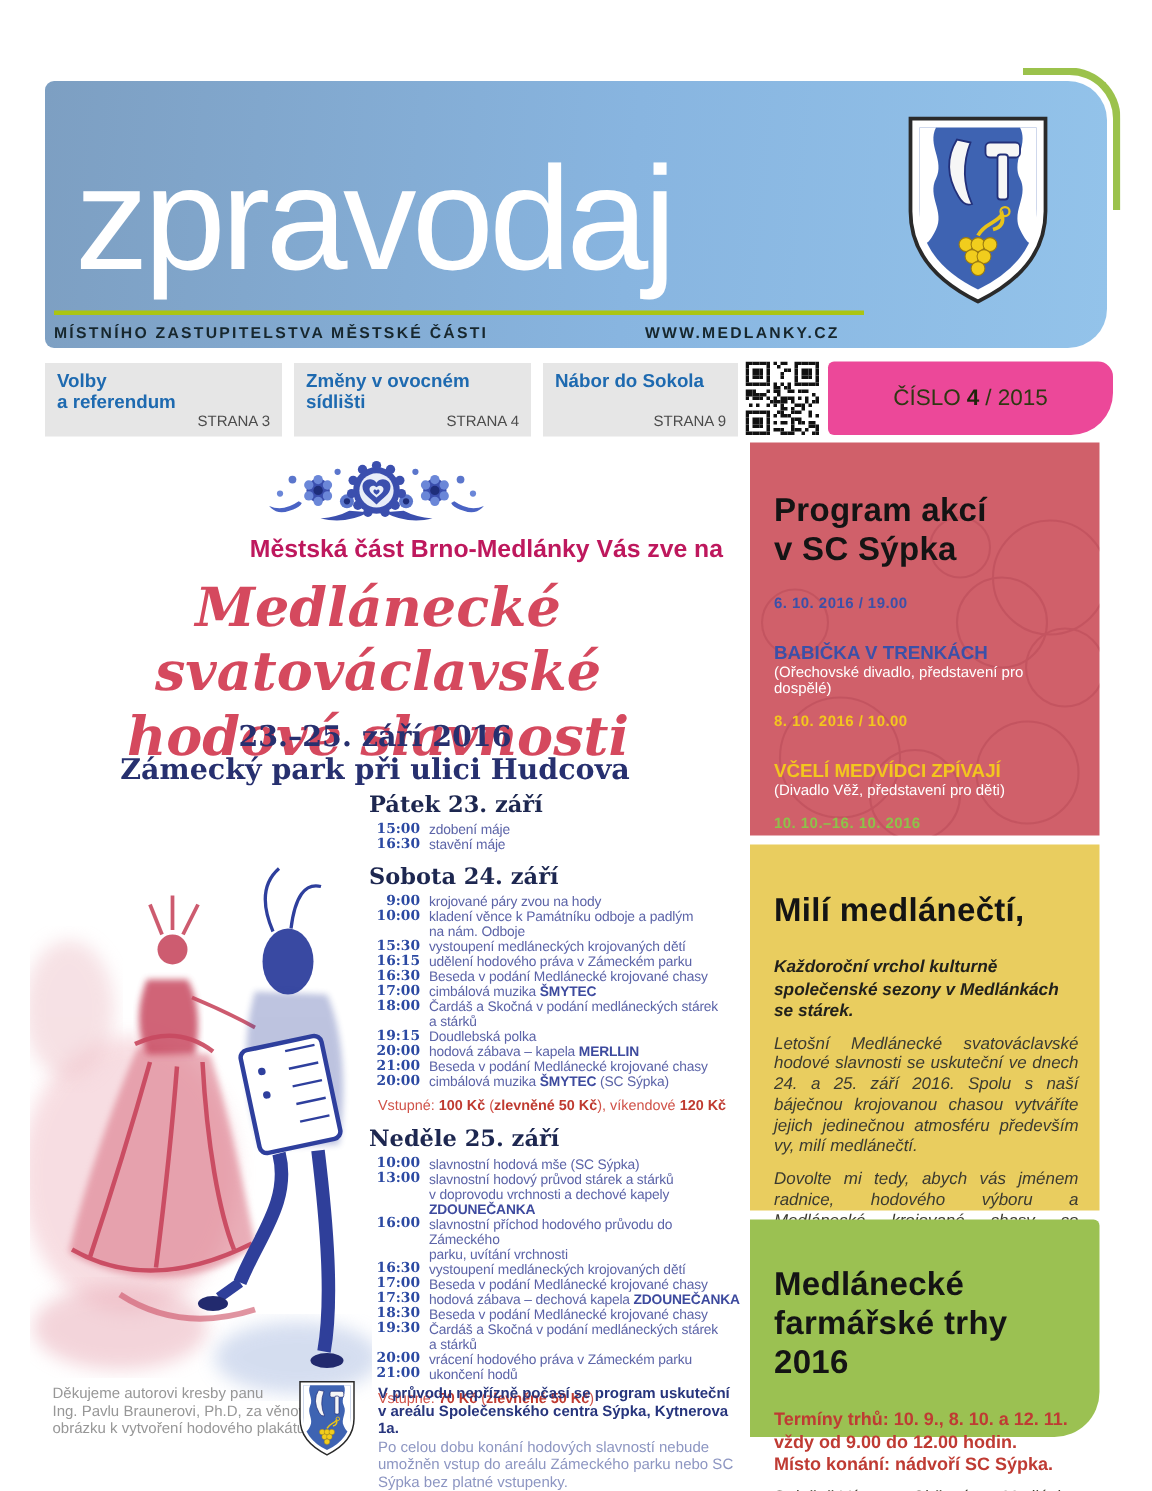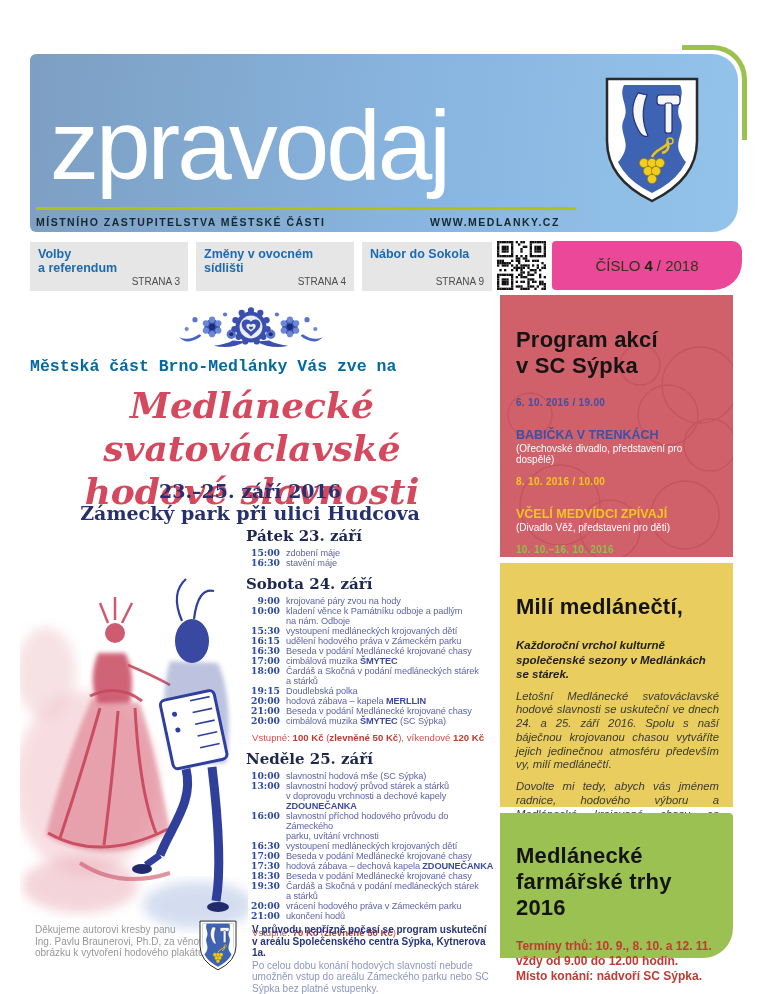--- a/index.html
+++ b/index.html
@@ -35,22 +35,22 @@
     font-family:"Liberation Sans",sans-serif;}
   .qr{position:absolute;left:497px;top:241px;width:49px;height:49px;background:#fff;}
   .issue{position:absolute;left:552px;top:241px;width:190px;height:49px;background:#ec4899;
     border-radius:4px 10px 28px 4px;display:flex;align-items:center;justify-content:center;
     font-family:"Liberation Sans",sans-serif;font-size:15px;color:#2e3812;}
   .issue b{margin:0 4px;color:#1f250b;}
   .issue .sp{margin-left:0px;}
 
   
   .ornament{position:absolute;left:168px;top:304px;width:166px;height:48px;}
-  .intro{position:absolute;left:30px;top:357px;width:452px;text-align:left;
-    font-family:Liberation Mono, monospace;font-weight:bold;font-size:16.5px;color:#0369a1;}
+  .intro{position:absolute;left:30px;top:357px;width:452px;text-align:right;
+    font-family:Liberation Sans, sans-serif;font-weight:bold;font-size:16.5px;color:#be185d;}
   .script-title{position:absolute;left:8px;top:384px;width:488px;text-align:center;
     font-family:"DejaVu Serif",serif;font-style:italic;font-weight:bold;
     font-size:36px;line-height:1.2;color:#d5495e;white-space:pre-line;}
   .when{position:absolute;left:30px;top:480px;width:440px;text-align:center;
     font-family:"DejaVu Serif",serif;font-weight:bold;font-size:19px;color:#27306f;}
   .where{position:absolute;left:30px;top:502px;width:440px;text-align:center;
     font-family:"DejaVu Serif",serif;font-weight:bold;font-size:19px;color:#27306f;}
 
   .dancers{position:absolute;left:20px;top:533px;width:228px;height:408px;}
 
@@ -364,21 +364,21 @@
           <rect x="4.666666666666667" y="46.66666666666667" width="2.3333333333333335" height="2.3333333333333335"></rect>
           <rect x="7" y="46.66666666666667" width="2.3333333333333335" height="2.3333333333333335"></rect>
           <rect x="9.333333333333334" y="46.66666666666667" width="2.3333333333333335" height="2.3333333333333335"></rect>
           <rect x="11.666666666666668" y="46.66666666666667" width="2.3333333333333335" height="2.3333333333333335"></rect>
           <rect x="14" y="46.66666666666667" width="2.3333333333333335" height="2.3333333333333335"></rect>
         </g>
       </svg></div>
   <div class="issue">
     <span>ČÍSLO</span>
     <b>4</b>
-    <span class="sp">/ 2018</span>
+    <span class="sp">/ 2015</span>
   </div>
 
   <main>
     <div class="ornament">
       <svg viewBox="0 0 320 92" width="166" height="48">
         <g stroke="none">
           <path d="M150,72 Q120,88 88,80 Q110,78 125,70" fill="#3b4fae"></path>
           <path d="M170,72 Q200,88 232,80 Q210,78 195,70" fill="#3b4fae"></path>
           <path d="M60,58 q-20,14 -38,6 q10,12 26,6 q14,-4 16,-10" fill="#4a63c4"></path>
           <path d="M260,58 q20,14 38,6 q-10,12 -26,6 q-14,-4 -16,-10" fill="#4a63c4"></path>

